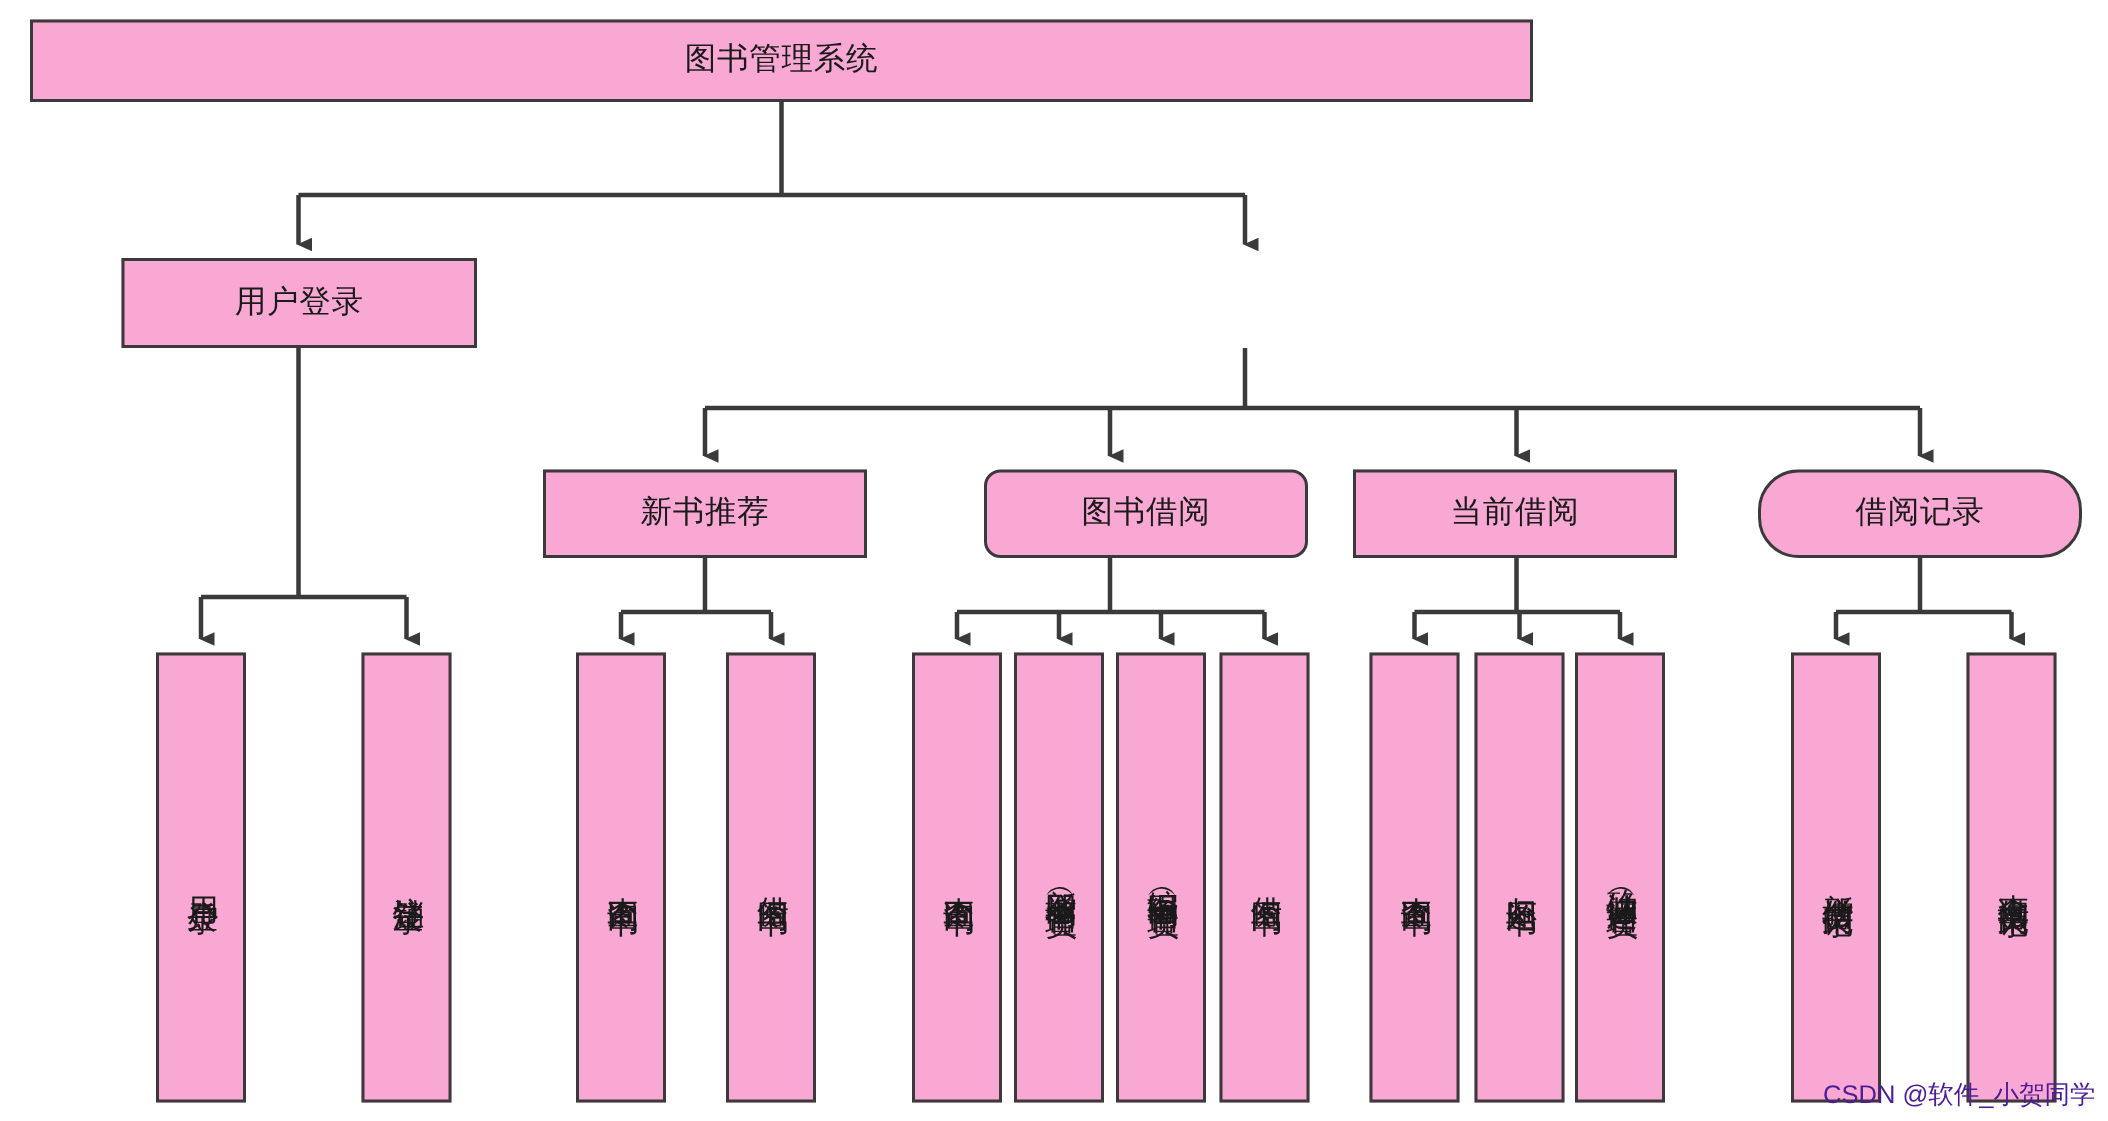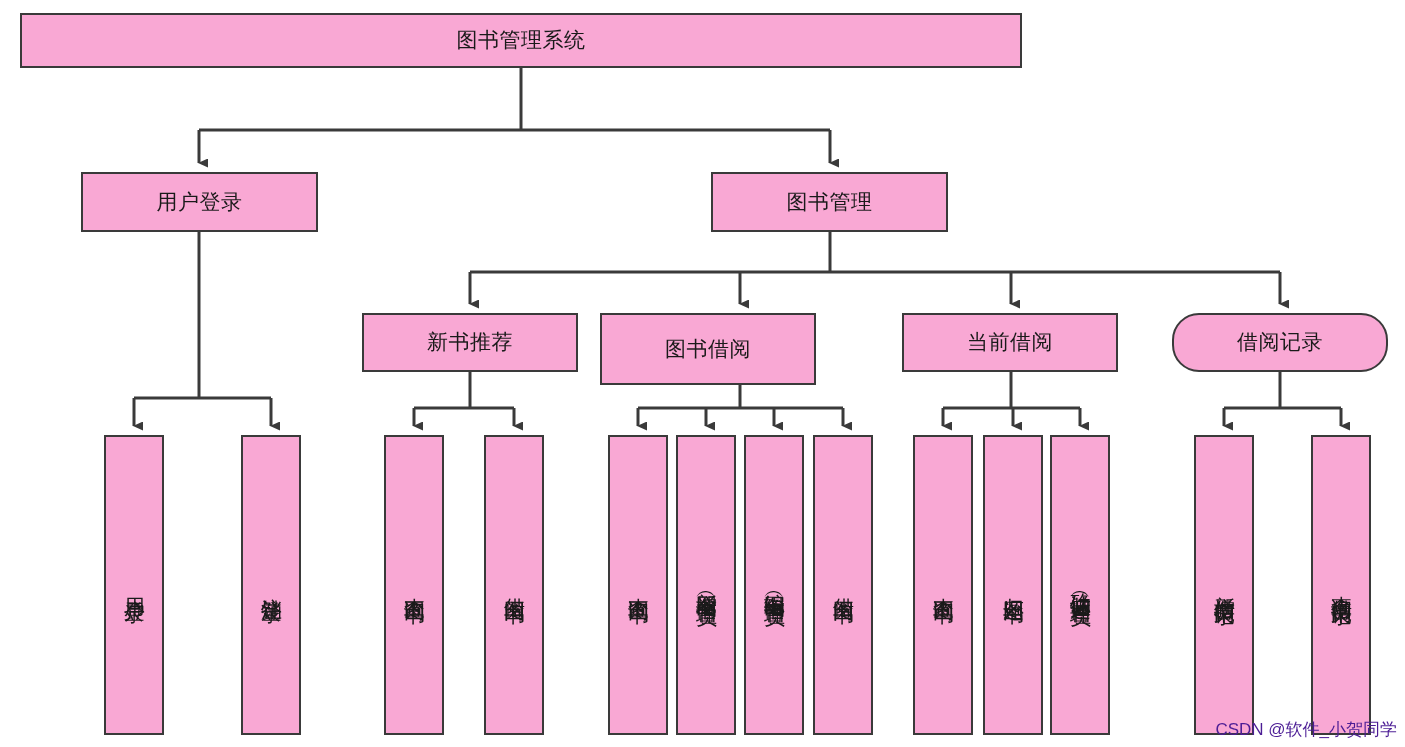--- a/index.html
+++ b/index.html
@@ -120,28 +120,25 @@
     </g>
   </svg>
 
   <div class="node root horiz" style="left:20px; top:13px; width:1002px; height:55px;">
     <span class="label">图书管理系统</span>
   </div>
 
   <div class="node horiz" style="left:81px; top:172px; width:237px; height:60px;">
     <span class="label">用户登录</span>
   </div>
-  <div class="node horiz" style="left:711px; top:172px; width:237px; height:60px;">
-    <span class="label">图书管理</span>
-  </div>
 
   <div class="node horiz" style="left:362px; top:313px; width:216px; height:59px;">
     <span class="label">新书推荐</span>
   </div>
-  <div class="node horiz" style="left:600px; top:313px; width:216px; height:72px;">
+  <div class="node horiz" style="left:656px; top:313px; width:216px; height:59px;border-radius:11px;">
     <span class="label">图书借阅</span>
   </div>
   <div class="node horiz" style="left:902px; top:313px; width:216px; height:59px;">
     <span class="label">当前借阅</span>
   </div>
   <div class="node horiz" style="left:1172px; top:313px; width:216px; height:59px;border-radius:27px;">
     <span class="label">借阅记录</span>
   </div>
 
   <div class="node vert" style="left:104px; top:435px; width:60px; height:300px;">

